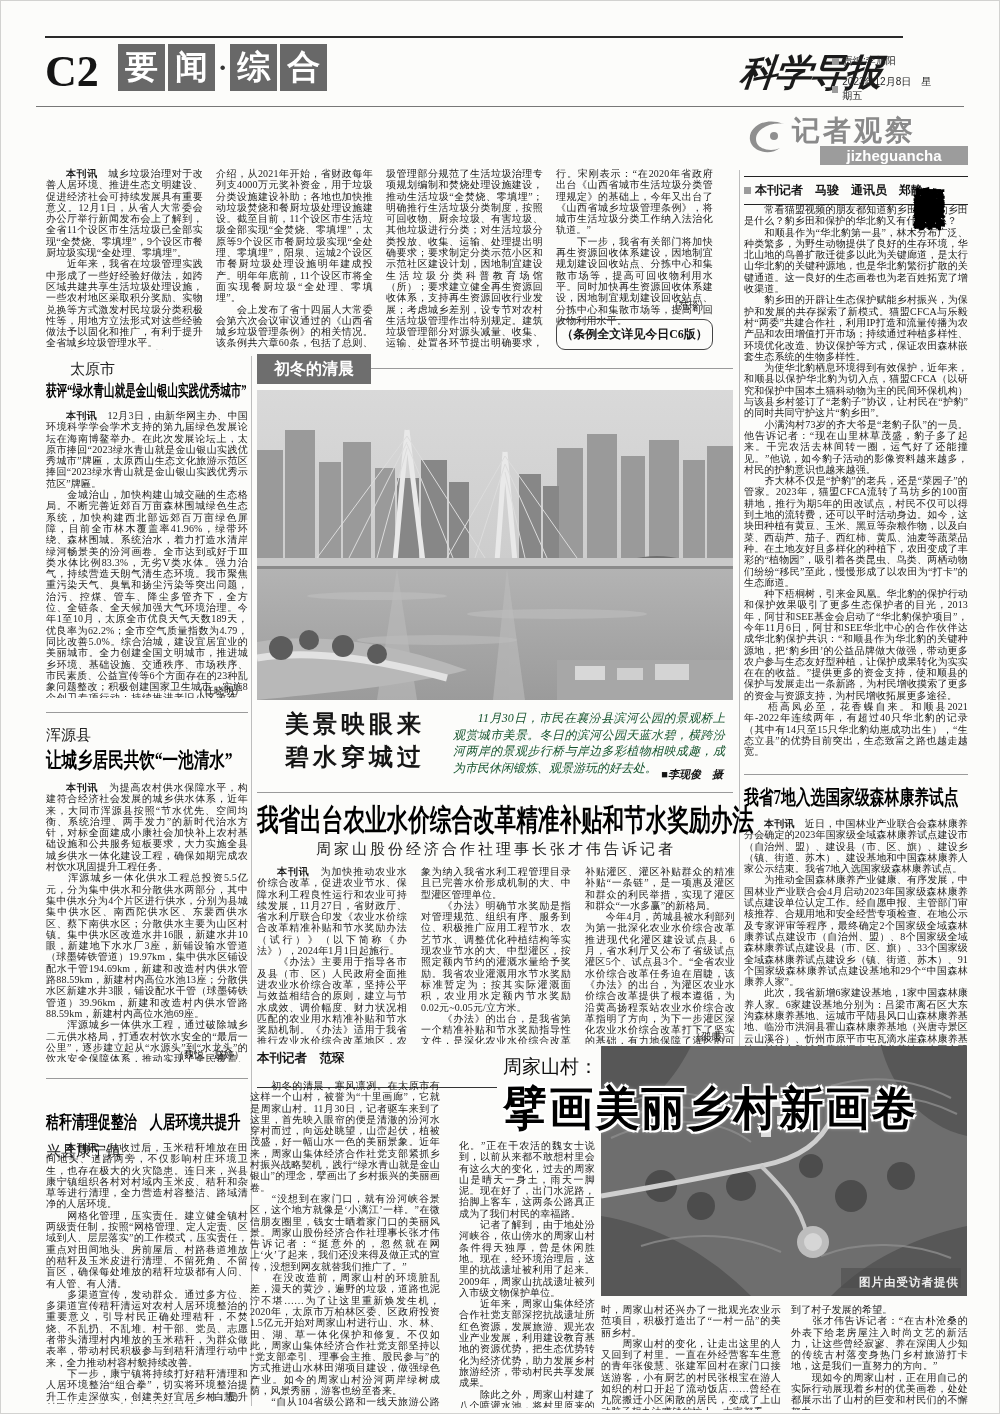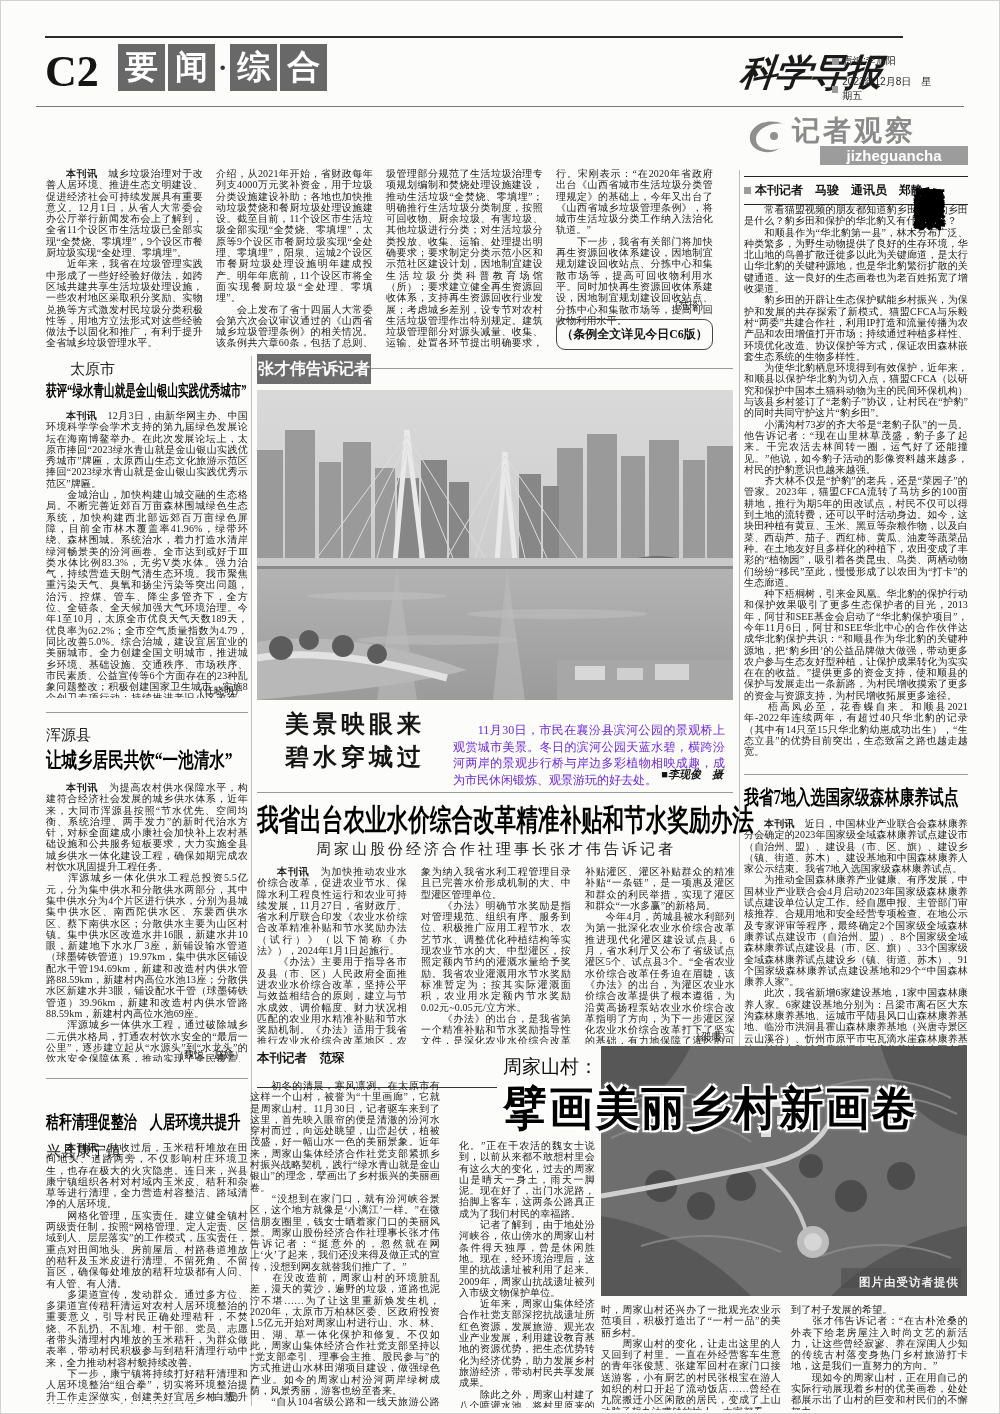--- a/index.html
+++ b/index.html
@@ -15,21 +15,21 @@
   .rest{white-space:pre-line;flex:1 1 auto;min-height:0;}
   .sign{font-size:10px;text-align:right;flex:0 0 auto;padding-right:4px;}
   .hed{font-family:"Liberation Sans","DejaVu Sans",sans-serif;font-weight:900;color:#000;}
   .cond{white-space:nowrap;transform-origin:0 50%;}
   .kicker{font-family:"Liberation Sans",sans-serif;font-size:15px;color:#222;}
   .sqbullet{display:inline-block;width:7px;height:7px;background:#9b9b9b;margin-right:4px;}
   .notebox{border:1.5px solid #444;border-radius:9px;text-align:center;font-size:12px;
            font-weight:bold;padding:6px 4px;margin-top:6px;flex:0 0 auto;}
   .vert{writing-mode:vertical-rl;text-orientation:upright;font-weight:900;
         font-family:"Liberation Serif",serif;color:#000;}
-  .capt{font-size:12px;line-height:16.5px;text-align:justify;color:#6d28d9;margin-top:12px;}
+  .capt{font-size:12px;font-style:italic;line-height:16.5px;text-align:justify;color:#14532d;}
   .credit{font-size:11px;font-weight:bold;font-style:italic;}
   .tagbox{background:#6e6e6e;color:#fff;font-family:"Liberation Sans",sans-serif;
           font-weight:bold;display:flex;align-items:center;justify-content:center;}
   svg{display:block;}
 </style>
 </head>
 <body>
 
 <div id="page">
 
@@ -134,21 +134,21 @@
     <span class="cond" style="display:inline-block;font-size:18px;transform:scaleX(.72);font-family:'Liberation Serif',serif;font-weight:900;">秸秆清理促整治　人居环境共提升</span>
   </div>
   <div class="abs flowbox" style="left:46px;top:1142px;width:202px;height:262px;">
     <div class="p"><b>本刊讯　</b><span>秋收过后，玉米秸秆堆放在田间地头、道路两旁，不仅影响村庄环境卫生，也存在极大的火灾隐患。连日来，兴县康宁镇组织各村对村域内玉米皮、秸秆和杂草等进行清理，全力营造村容整洁、路域清净的人居环境。</span></div>
     <div class="rest">　　网格化管理，压实责任。建立健全镇村两级责任制，按照“网格管理、定人定责、区域到人、层层落实”的工作模式，压实责任，重点对田间地头、房前屋后、村路巷道堆放的秸秆及玉米皮进行清理、不留死角、不留盲区，确保每处堆放的秸秆垃圾都有人问、有人管、有人清。
 　　多渠道宣传，发动群众。通过多方位、多渠道宣传秸秆清运对农村人居环境整治的重要意义，引导村民正确处理秸秆，不焚烧、不乱扔、不乱堆。村干部、党员、志愿者带头清理村内堆放的玉米秸秆，为群众做表率，带动村民积极参与到秸秆清理行动中来，全力推动村容村貌持续改善。
 　　下一步，康宁镇将持续打好秸秆清理和人居环境整治“组合拳”，切实将环境整治提升工作走深做实，创建美好宜居乡村，提升村民生活品质，夯实乡村振兴之基。</div>
     <div class="sign">（白慧）</div>
   </div>
 
-  <div class="abs tagbox" style="left:257px;top:354px;width:114px;height:30px;font-size:16px;">张才伟告诉记者</div>
+  <div class="abs tagbox" style="left:257px;top:354px;width:114px;height:30px;font-size:16px;">初冬的清晨</div>
   <div class="abs rule" style="left:371px;top:368px;width:362px;height:1px;"></div>
   <div class="abs" style="left:257px;top:390px;width:476px;height:310px;">
     <svg width="476" height="310" viewBox="0 0 476 310" preserveAspectRatio="none">
       <defs>
         <linearGradient id="sky" x1="0" y1="0" x2="0" y2="1">
             <stop offset="0" stop-color="#d9d9d9"></stop>
             <stop offset="1" stop-color="#c3c3c3"></stop>
           </linearGradient>
         <linearGradient id="river" x1="0" y1="0" x2="0" y2="1">
             <stop offset="0" stop-color="#b3b3b3"></stop>

